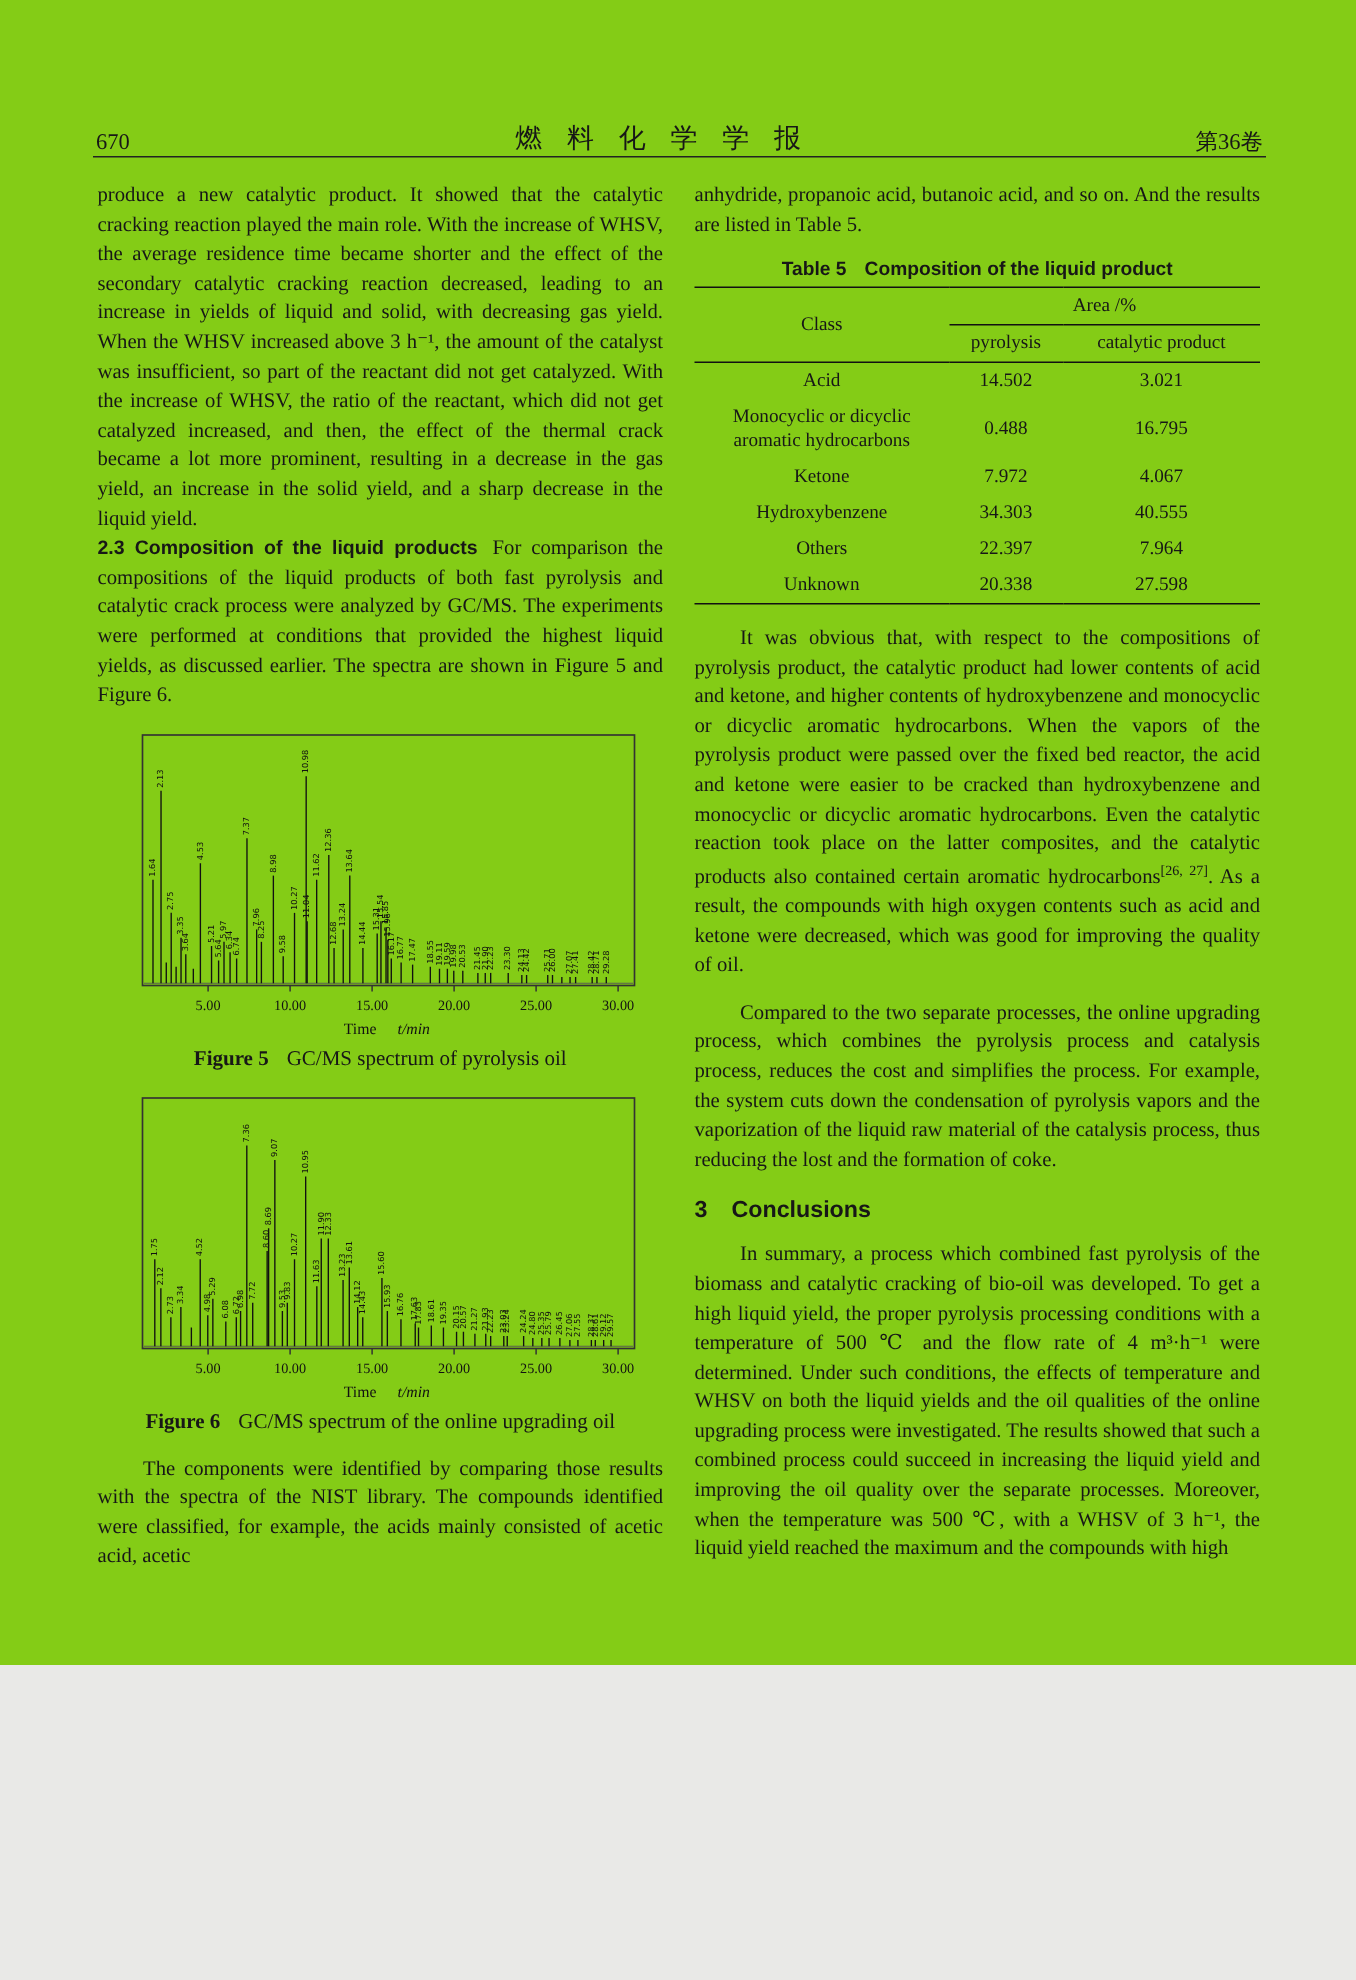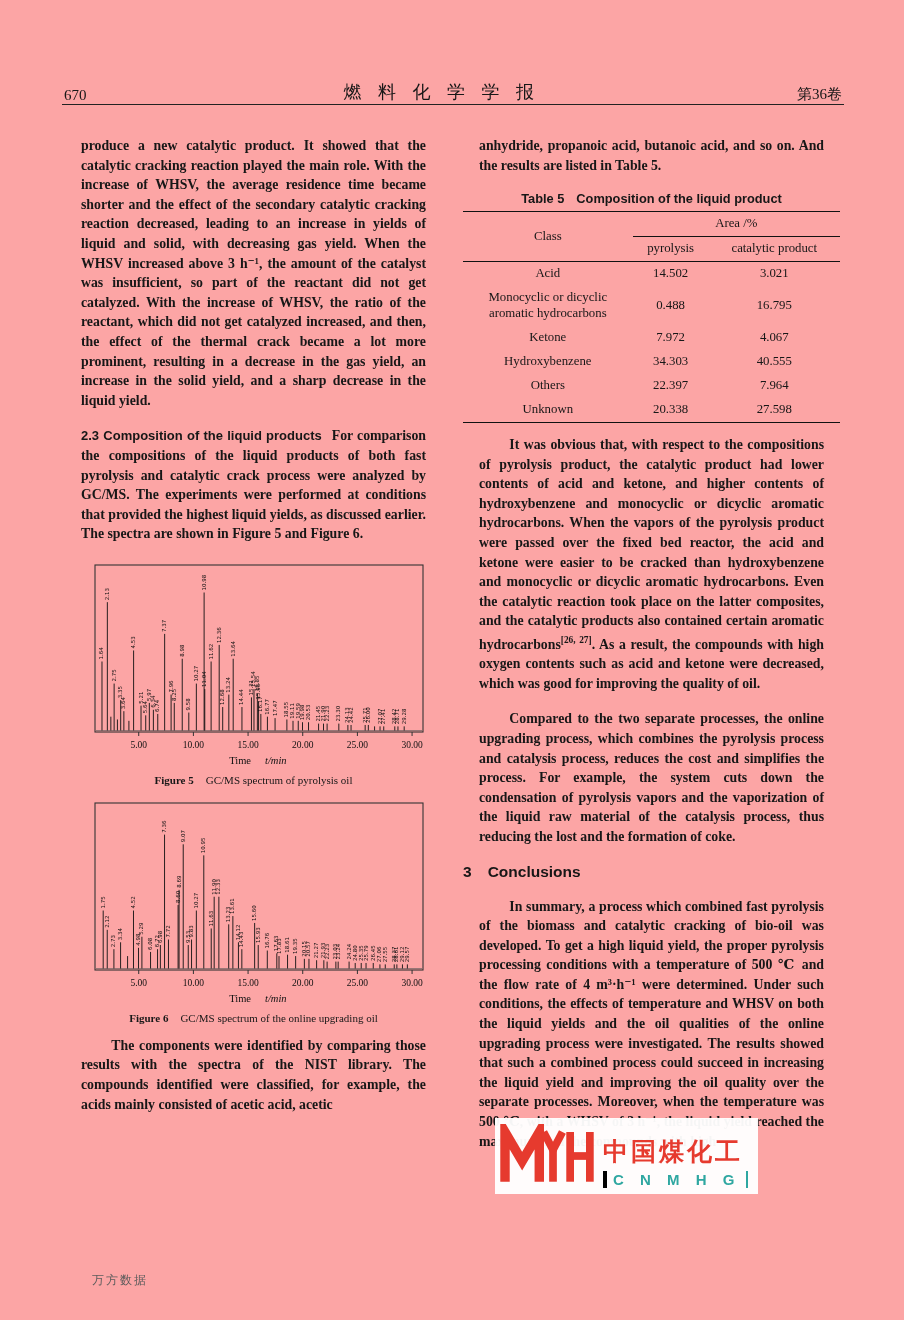--- a/index.html
+++ b/index.html
@@ -1,32 +1,32 @@
 <!DOCTYPE html>
 <html><head>
 <meta charset="utf-8">
 <style>
   html,body{margin:0;padding:0;background:#e9e9e7;}
-  .page{position:relative;width:904px;height:1320px;background:#fca5a5;margin:0 auto;
+  .page{position:relative;width:904px;height:1110px;background:#84cc16;margin:0 auto;
         font-family:"Liberation Serif","DejaVu Serif",serif;color:#171717;overflow:hidden;}
   .header{position:absolute;top:80px;left:64px;right:62px;display:flex;
           justify-content:space-between;align-items:flex-end;font-size:15px;}
   .jtitle{letter-spacing:6px;font-size:18px;}
   .hrule{position:absolute;top:104px;left:62px;right:60px;border-top:1.6px solid #222;}
   .col{position:absolute;top:120px;width:377px;}
   .col-left{left:65px;}
   .col-right{left:463px;}
-  p{margin:16px;font-weight:bold;}
+  p{margin:0;}
   .just{font-size:13.8px;line-height:19.6px;text-align:justify;}
   .indent{text-indent:2.2em;}
   .sechead{font-family:"Liberation Sans","DejaVu Sans",sans-serif;font-size:13px;}
   .inline-gap{display:inline-block;width:10px;}
   .figure{margin:12px 0 4px 0;text-align:center;}
   .figure svg{display:block;margin:0 auto;}
-  .caption{font-size:11px;margin-top:2px;margin-bottom:8px;text-align:center;font-family:Liberation Serif, serif;}
+  .caption{font-size:14px;margin-top:2px;margin-bottom:8px;text-align:center;font-family:Liberation Serif, serif;}
   .capgap{display:inline-block;width:12px;}
   .lpara2{margin-top:12px;}
   .tbl-title{font-size:12.8px;font-weight:bold;text-align:center;margin:12px 0 5px 0;
              font-family:"Liberation Sans","DejaVu Sans",sans-serif;}
   table.t5{width:100%;border-collapse:collapse;border-top:1.6px solid #111;border-bottom:1.6px solid #111;
            font-size:12.8px;margin-bottom:10px;}
   table.t5 th,table.t5 td{padding:4px 3px;text-align:center;font-weight:normal;line-height:1.25;}
   table.t5 .cls-h{width:45%;border-bottom:1px solid #111;}
   table.t5 .area-h{border-bottom:1px solid #111;}
   table.t5 .sub-h{border-bottom:1px solid #111;}

